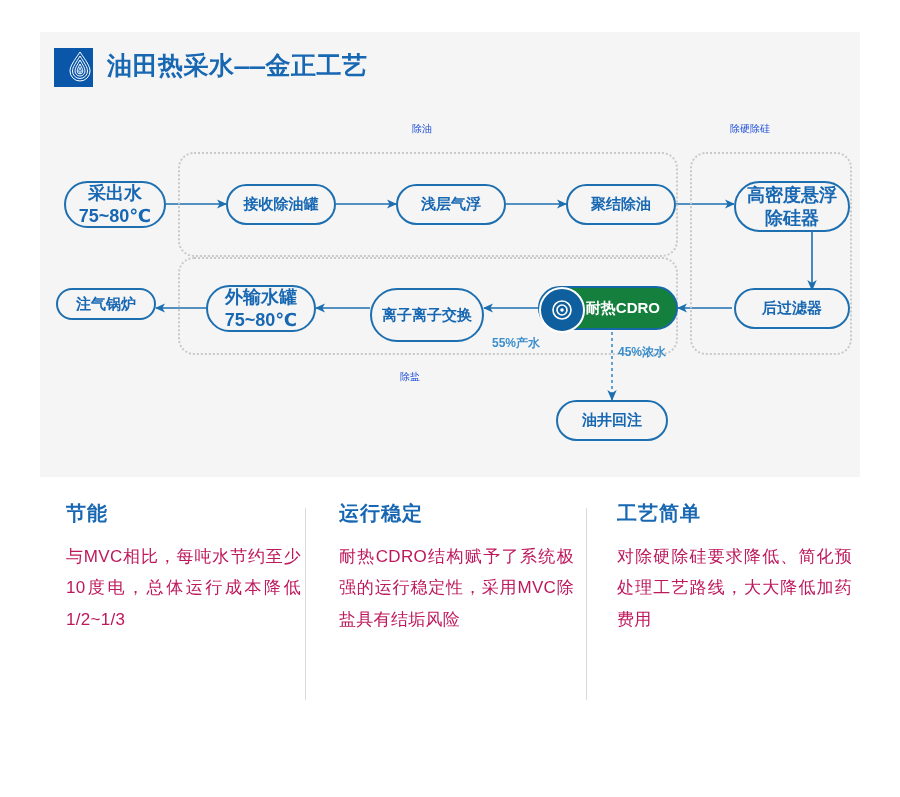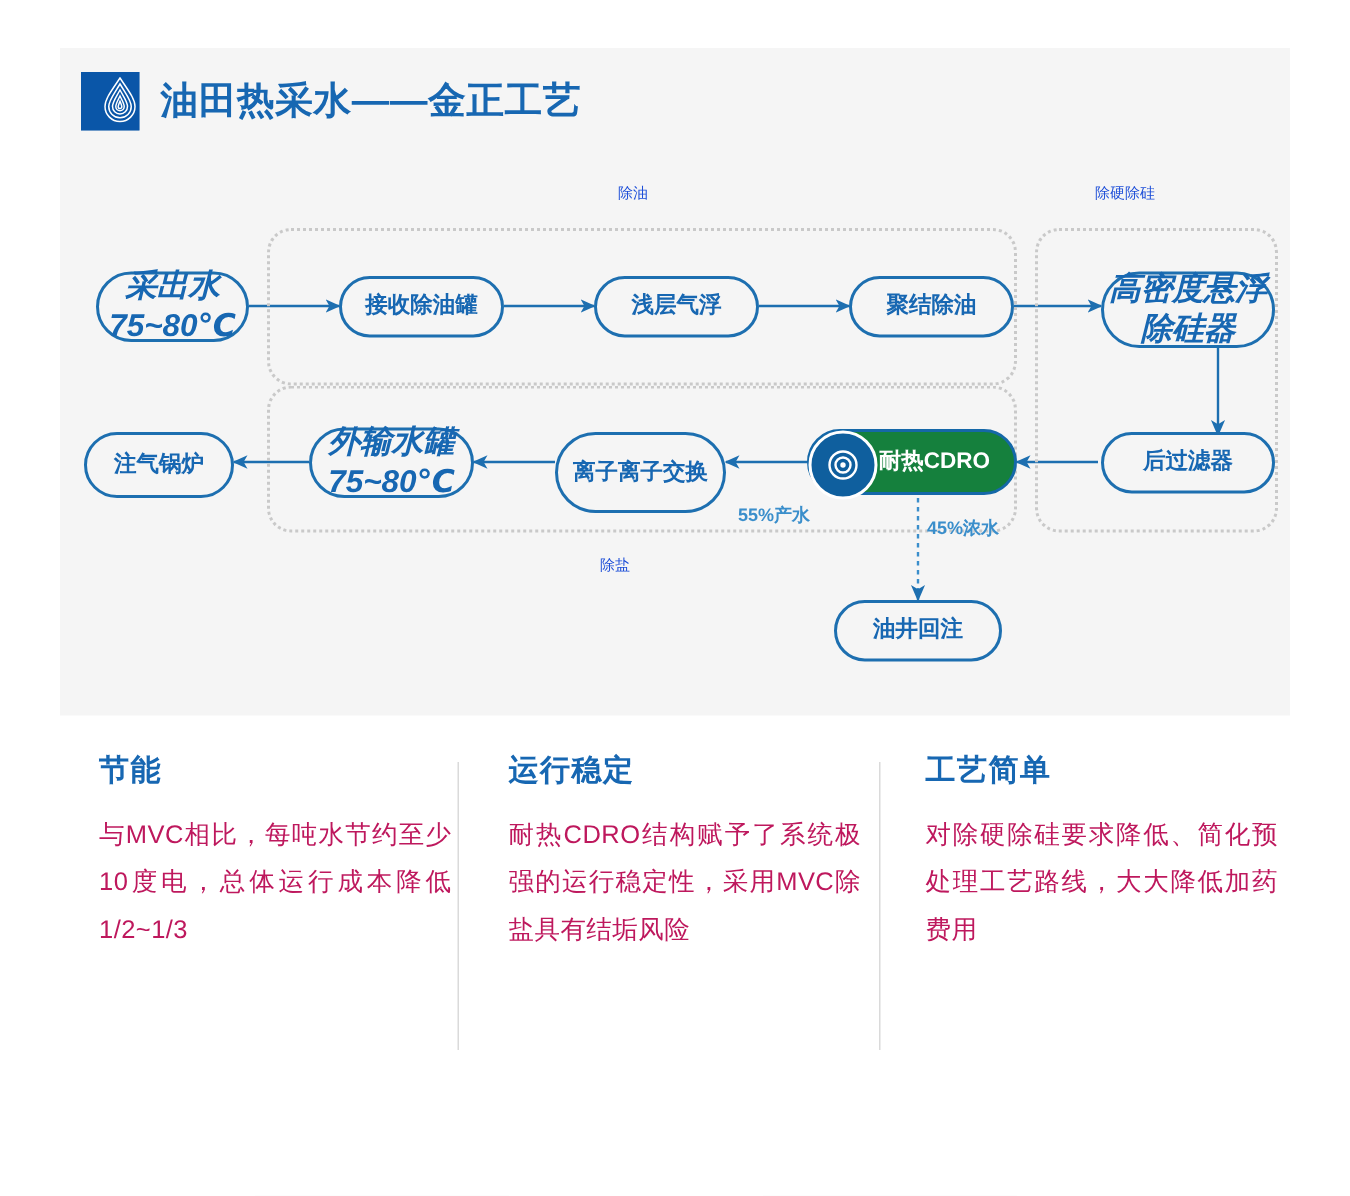--- a/index.html
+++ b/index.html
@@ -12,21 +12,21 @@
   #root{ position:relative; width:900px; height:797px; }
 
   
   .panel{
     position:absolute; left:40px; top:32px;
     width:820px; height:445px;
     background:#f5f5f5;
   }
 
   
-  .header{ position:absolute; left:14px; top:16px; display:flex; align-items:flex-start; }
+  .header{ position:absolute; left:14px; top:16px; display:flex; align-items:flex-start;font-family:Liberation Mono, monospace; }
   .logo-mark{
     width:39px; height:39px; background:#0a56a8; position:relative; overflow:hidden;
     flex:0 0 auto;
   }
   .logo-mark svg{ position:absolute; left:0; top:0; }
   .header-title{
     margin-left:14px;
     font-size:25px; font-weight:bold; color:#1767b2;
     letter-spacing:0.5px; white-space:nowrap;
     line-height:39px;
@@ -53,21 +53,21 @@
     border:2px solid #1d6fb0;
     border-radius:999px;
     background:#f5f5f5;
     color:#1767b2;
     font-size:15px; font-weight:bold;
     display:flex; align-items:center; justify-content:center;
     text-align:center;
     line-height:1.25;
     white-space:pre-line;
   }
-  .node.two-line{ font-size:21px;font-style:italic; }
+  .node.two-line{ font-size:18px; }
   .node.solid{
     background:#15803d; border-color:#1568a8; color:#ffffff;
     justify-content:flex-end; padding-right:16px;
   }
   .node.solid .cdro-icon{
     position:absolute; left:-1px; top:-1px;
     width:46px; height:46px; border-radius:50%;
     background:#0f5f9e; border:2px solid #ffffff;
     display:flex; align-items:center; justify-content:center;
   }
@@ -179,21 +179,21 @@
           </svg>
         </span>
         <span>耐热CDRO</span>
       </div>
 
       <div class="node" style="left:330px; top:256px; width:114px; height:54px;">离子离子交换</div>
 
       <div class="node two-line" style="left:166px; top:253px; width:110px; height:47px;">外输水罐
 75~80℃</div>
 
-      <div class="node" style="left:16px; top:256px; width:100px; height:44px;">注气锅炉</div>
+      <div class="node" style="left:16px; top:256px; width:100px; height:32px;">注气锅炉</div>
 
       <div class="node" style="left:516px; top:368px; width:112px; height:41px;">油井回注</div>
 
       <div class="pct" style="left:452px; top:303px;">55%产水</div>
       <div class="pct" style="left:578px; top:312px;">45%浓水</div>
     </div>
   </div>
 
   <div class="features">
 

